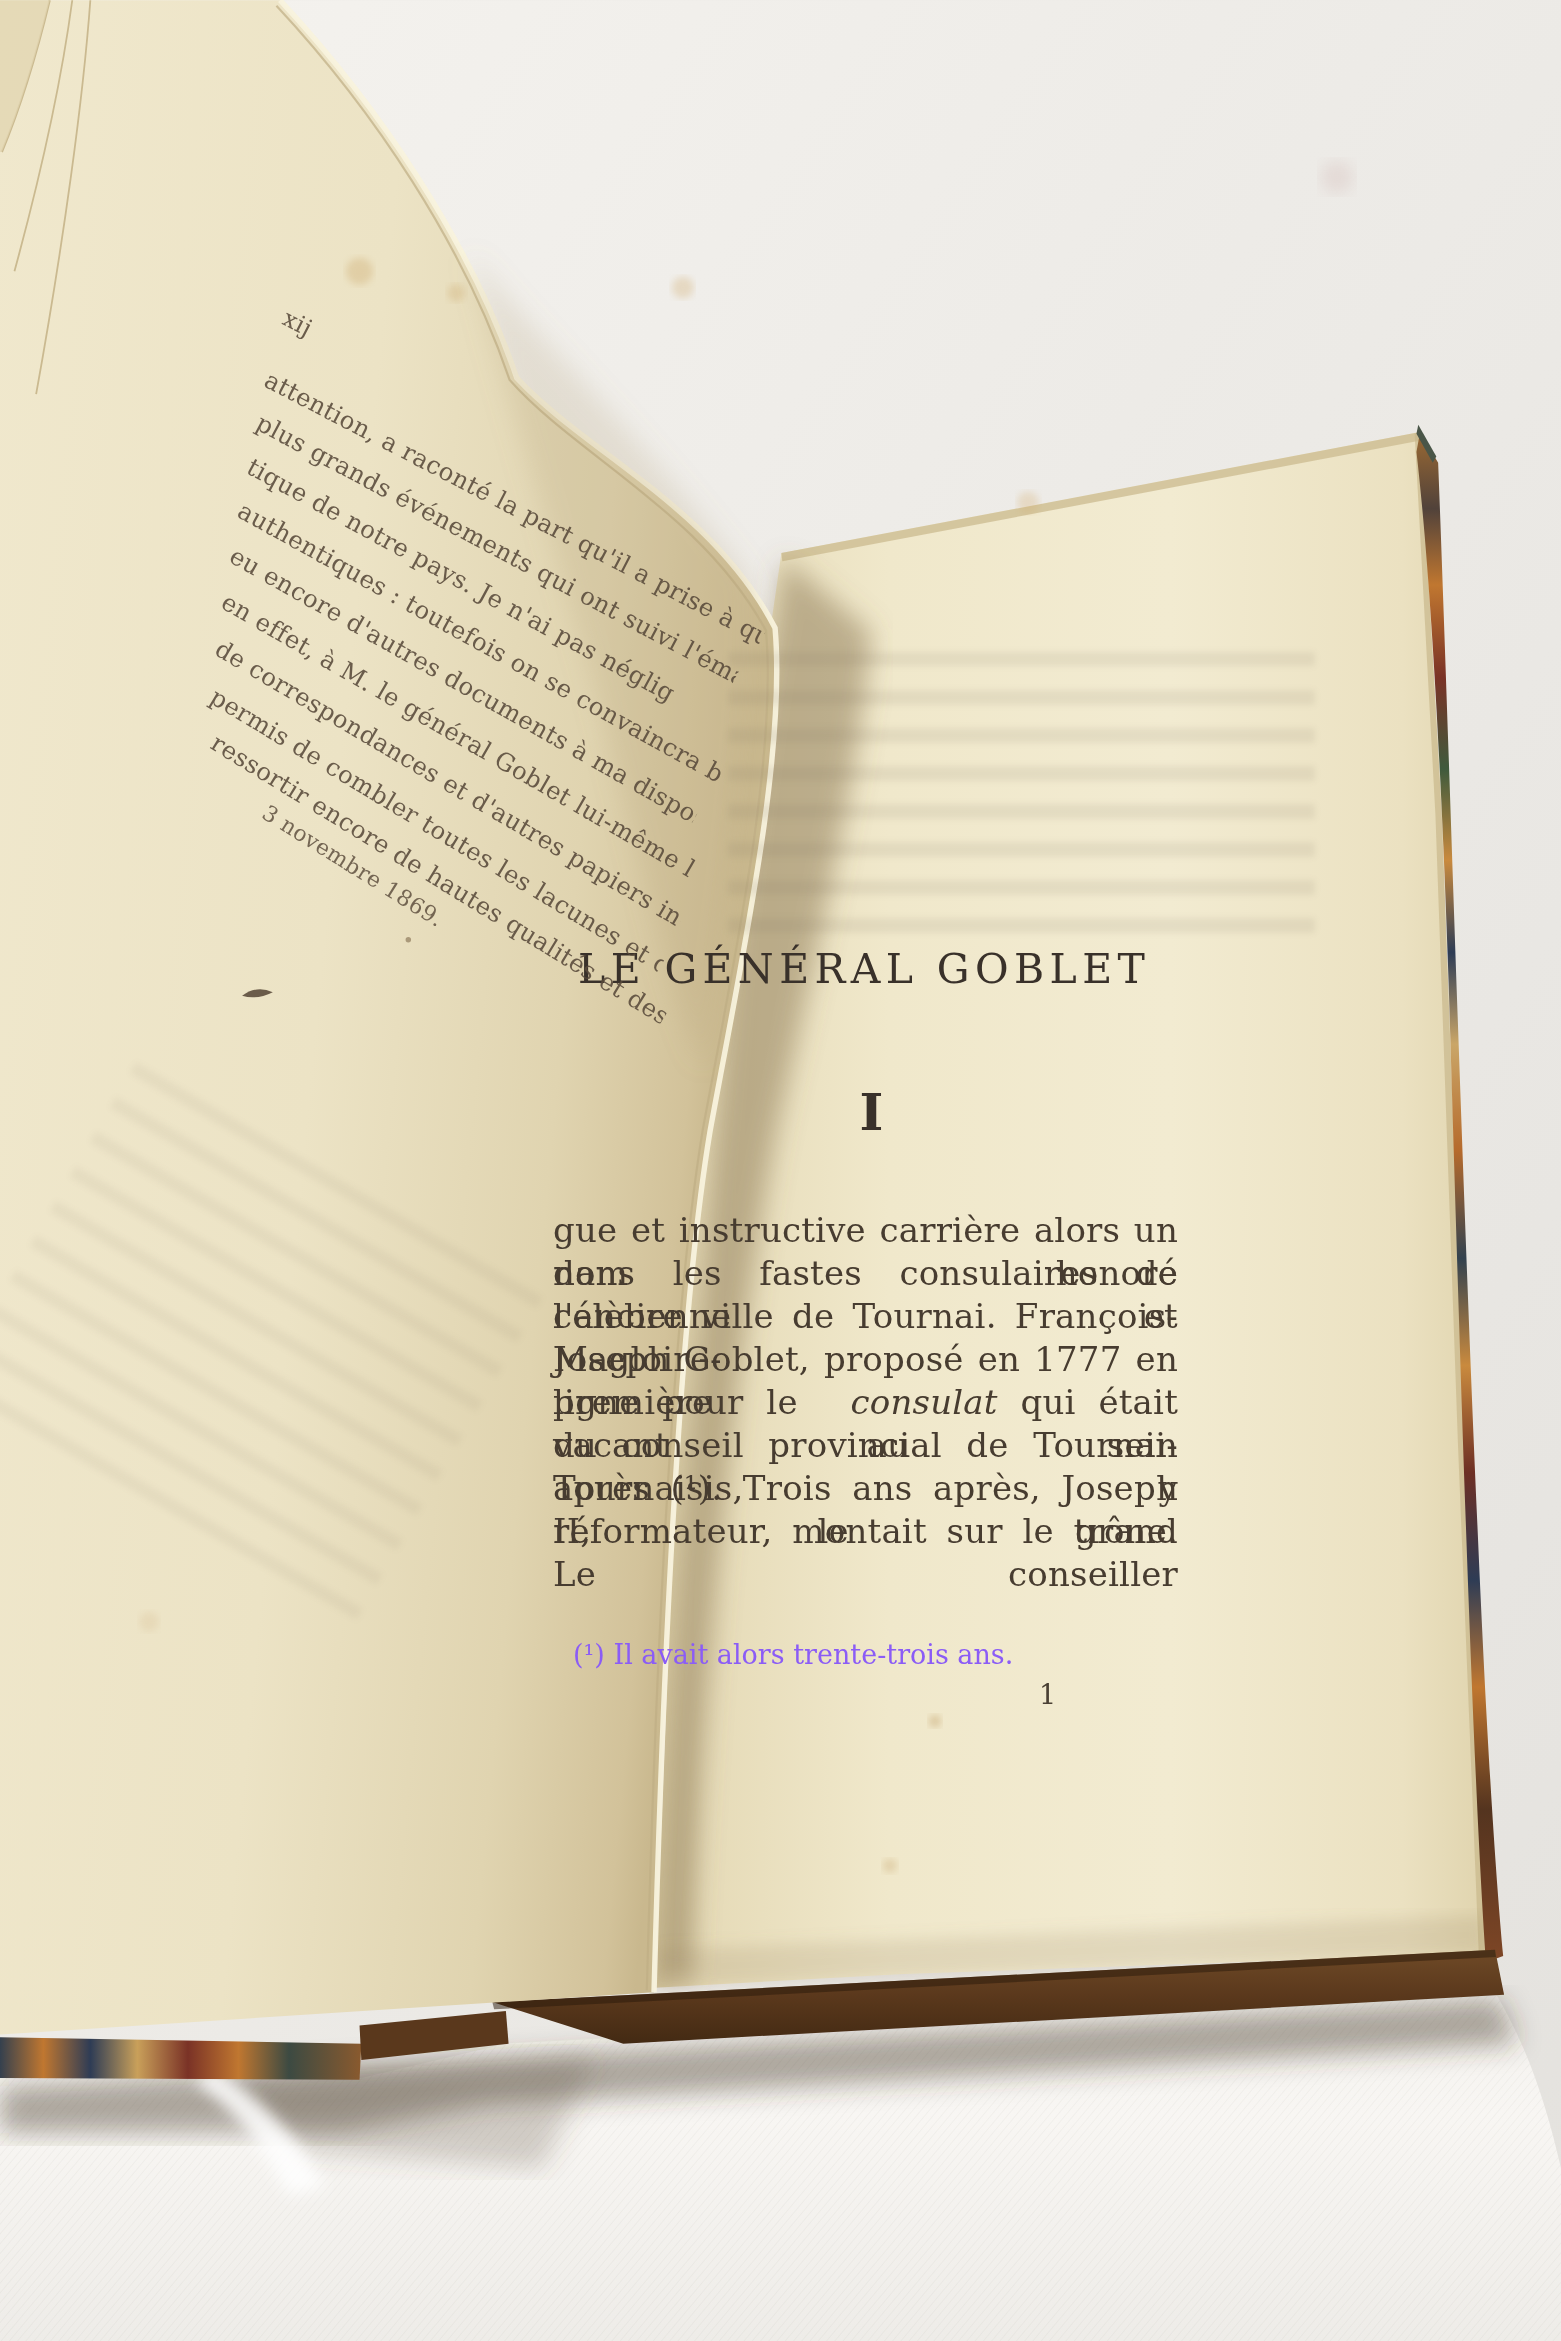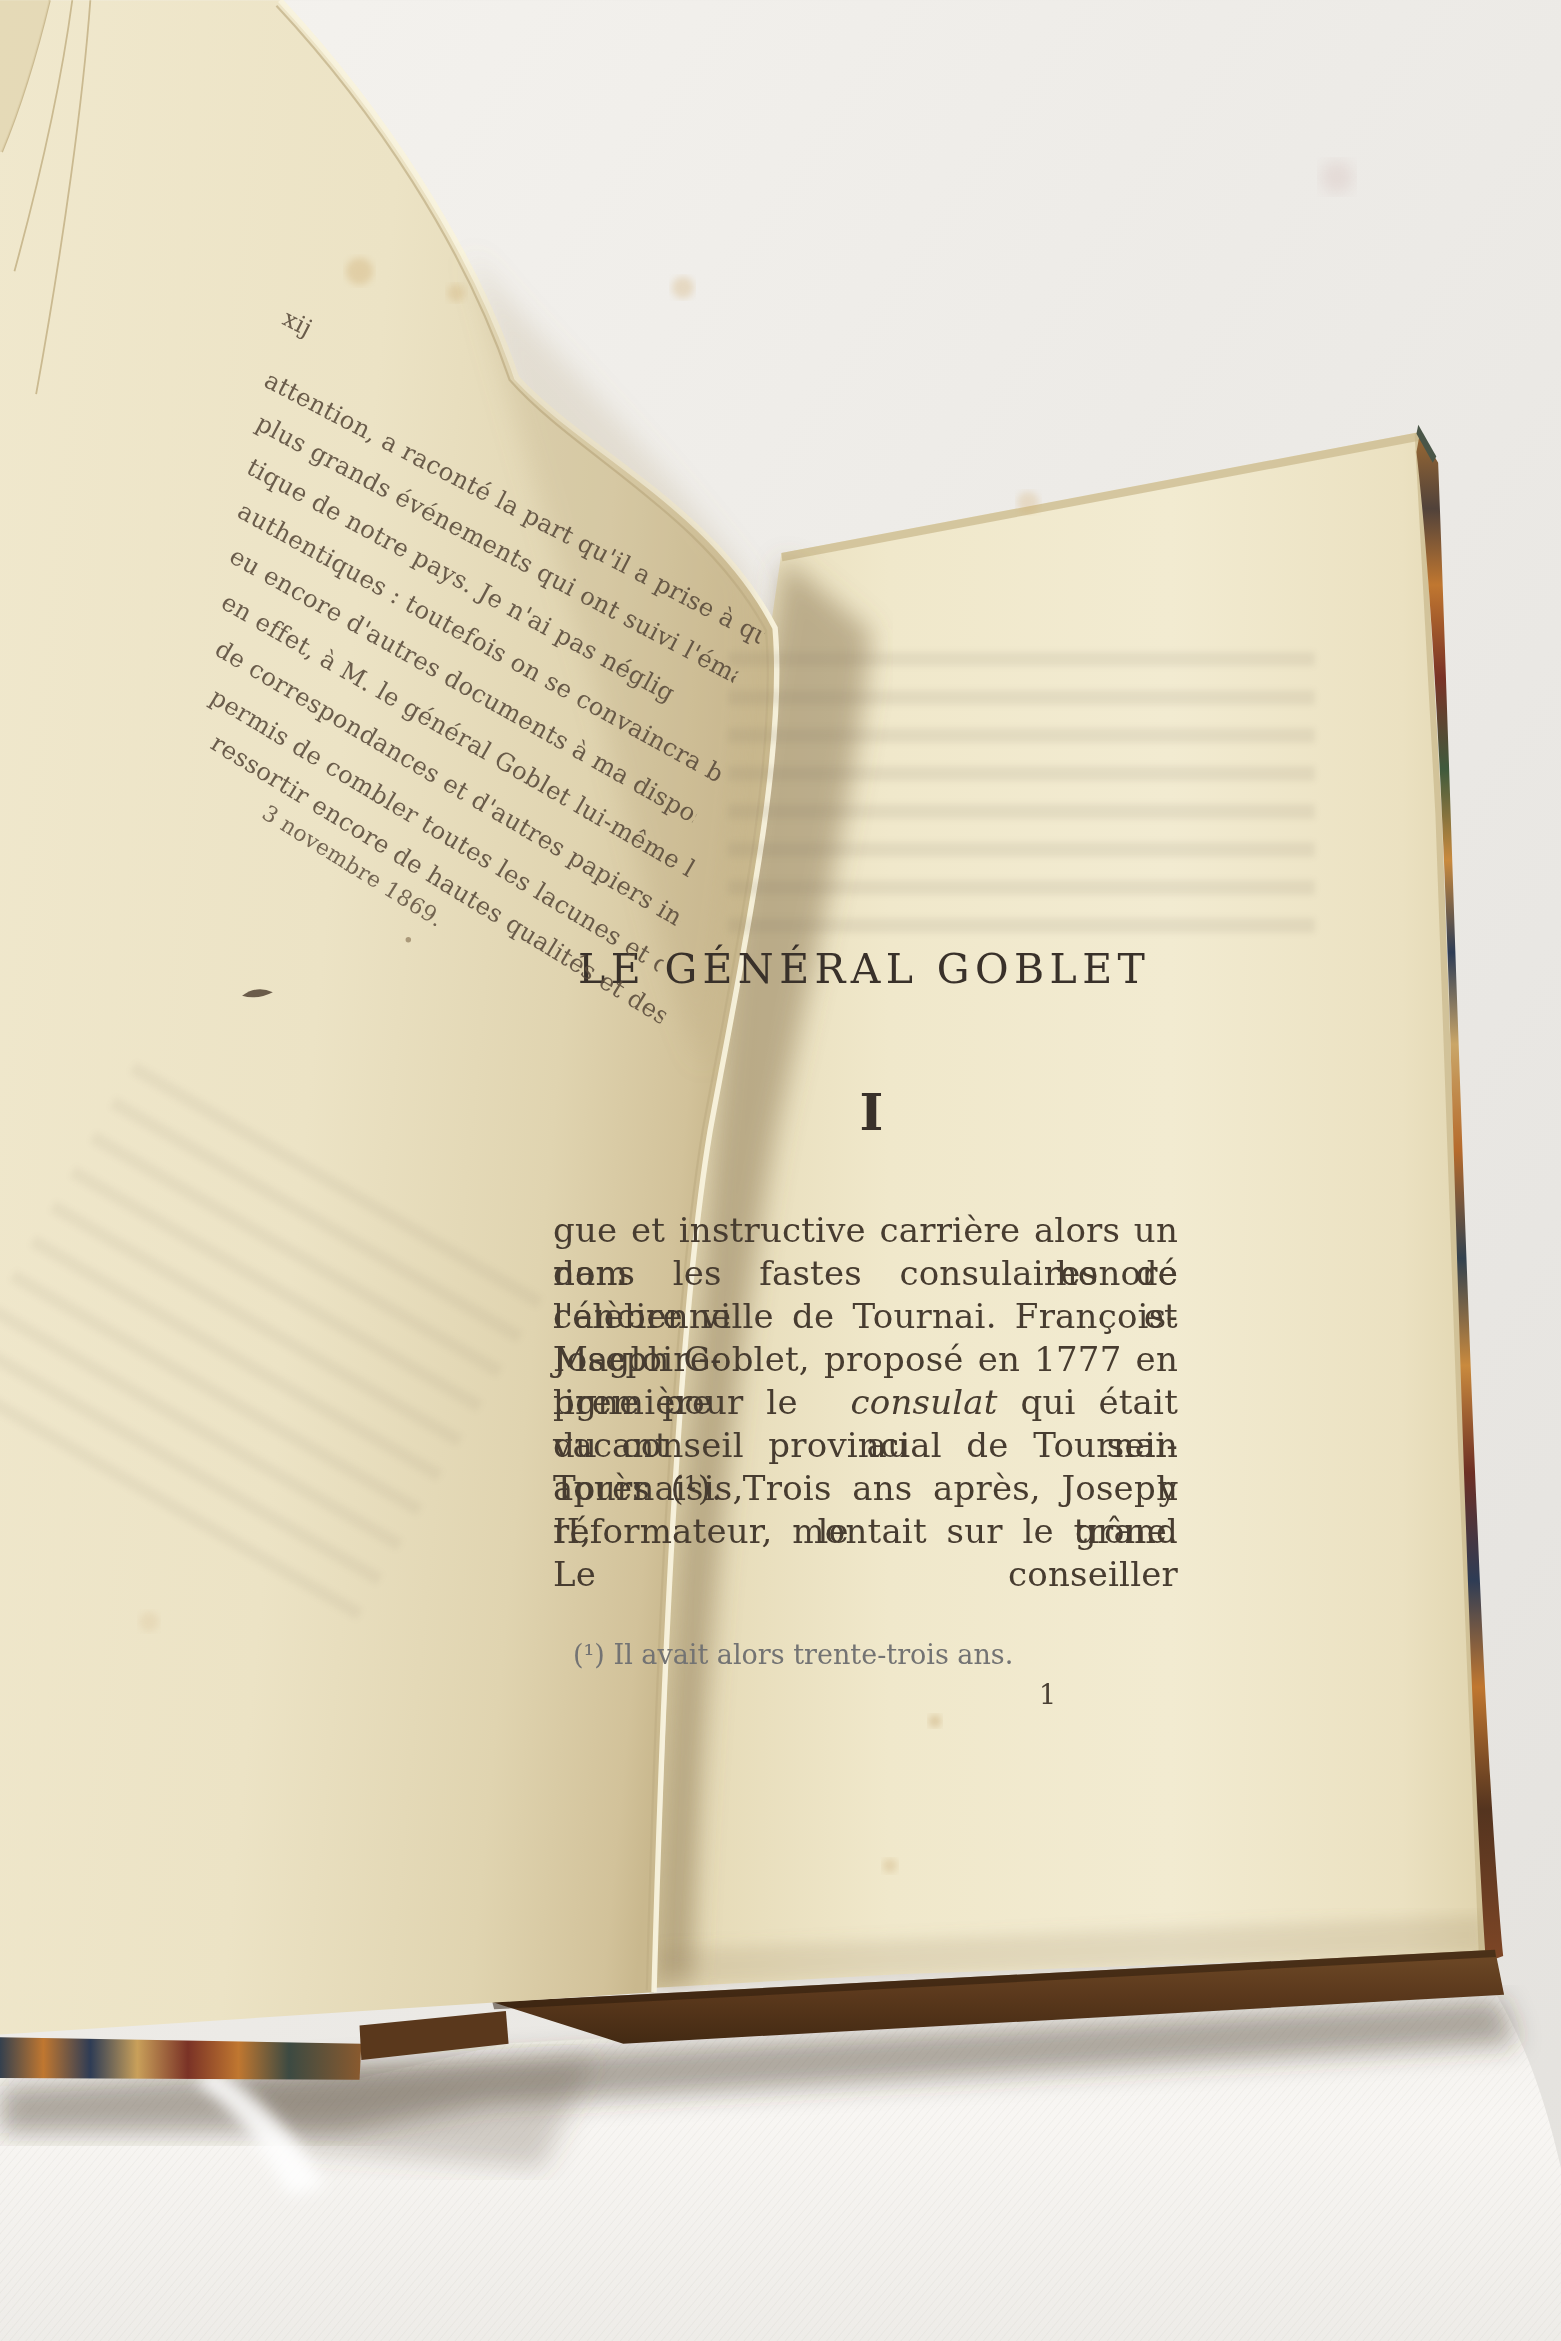--- a/index.html
+++ b/index.html
@@ -25,21 +25,21 @@
   }
   .pline{
     width:100%;height:43px;line-height:43px;
     text-align:justify;text-align-last:justify;white-space:normal;
     letter-spacing:0.2px;
   }
   .pline.indent{padding-left:49px;width:576px;}
   .pline .it{font-style:italic;margin-left:30px;}
   .footnote{
     position:absolute;left:573px;top:1639px;width:596px;z-index:3;
-    font-size:27px;color:#737373;white-space:nowrap;
+    font-size:27px;color:#8b5cf6;white-space:nowrap;
   }
   .folio{
     position:absolute;left:1039px;top:1679px;z-index:3;
     font-size:27px;color:#4a4034;
   }
 
   
   .fan{
     position:absolute;z-index:3;transform-origin:0 0;
     white-space:nowrap;overflow:hidden;

